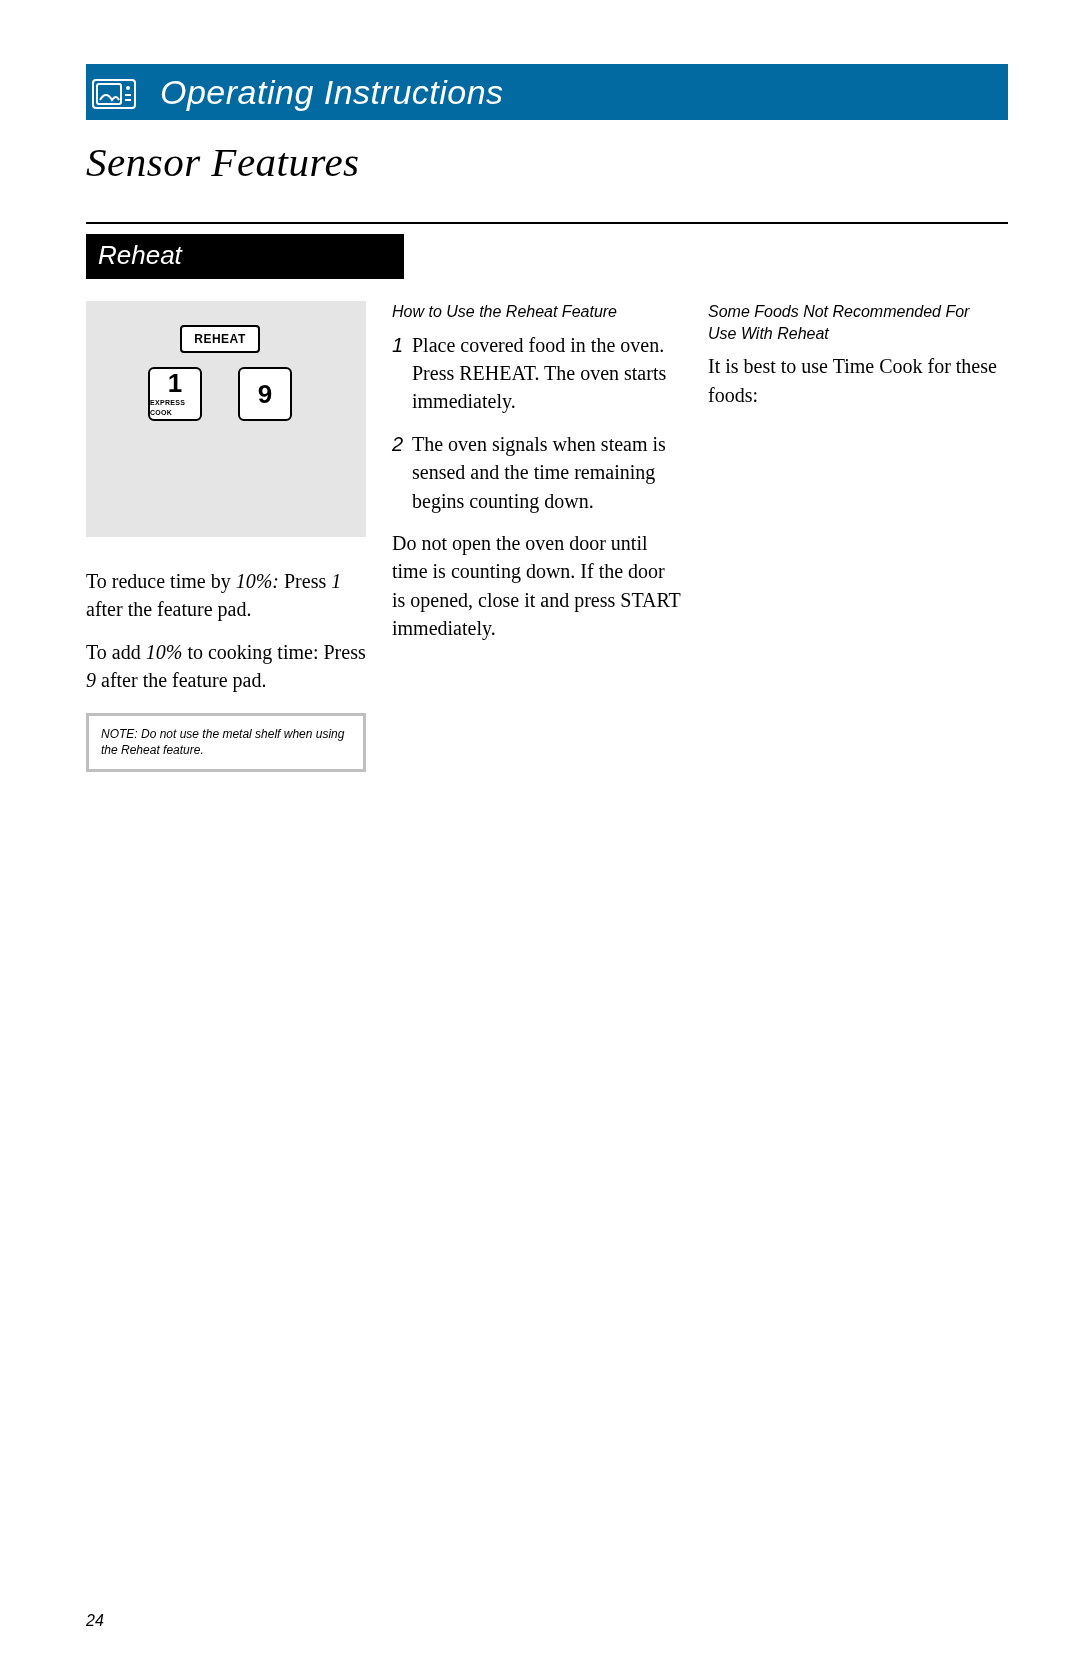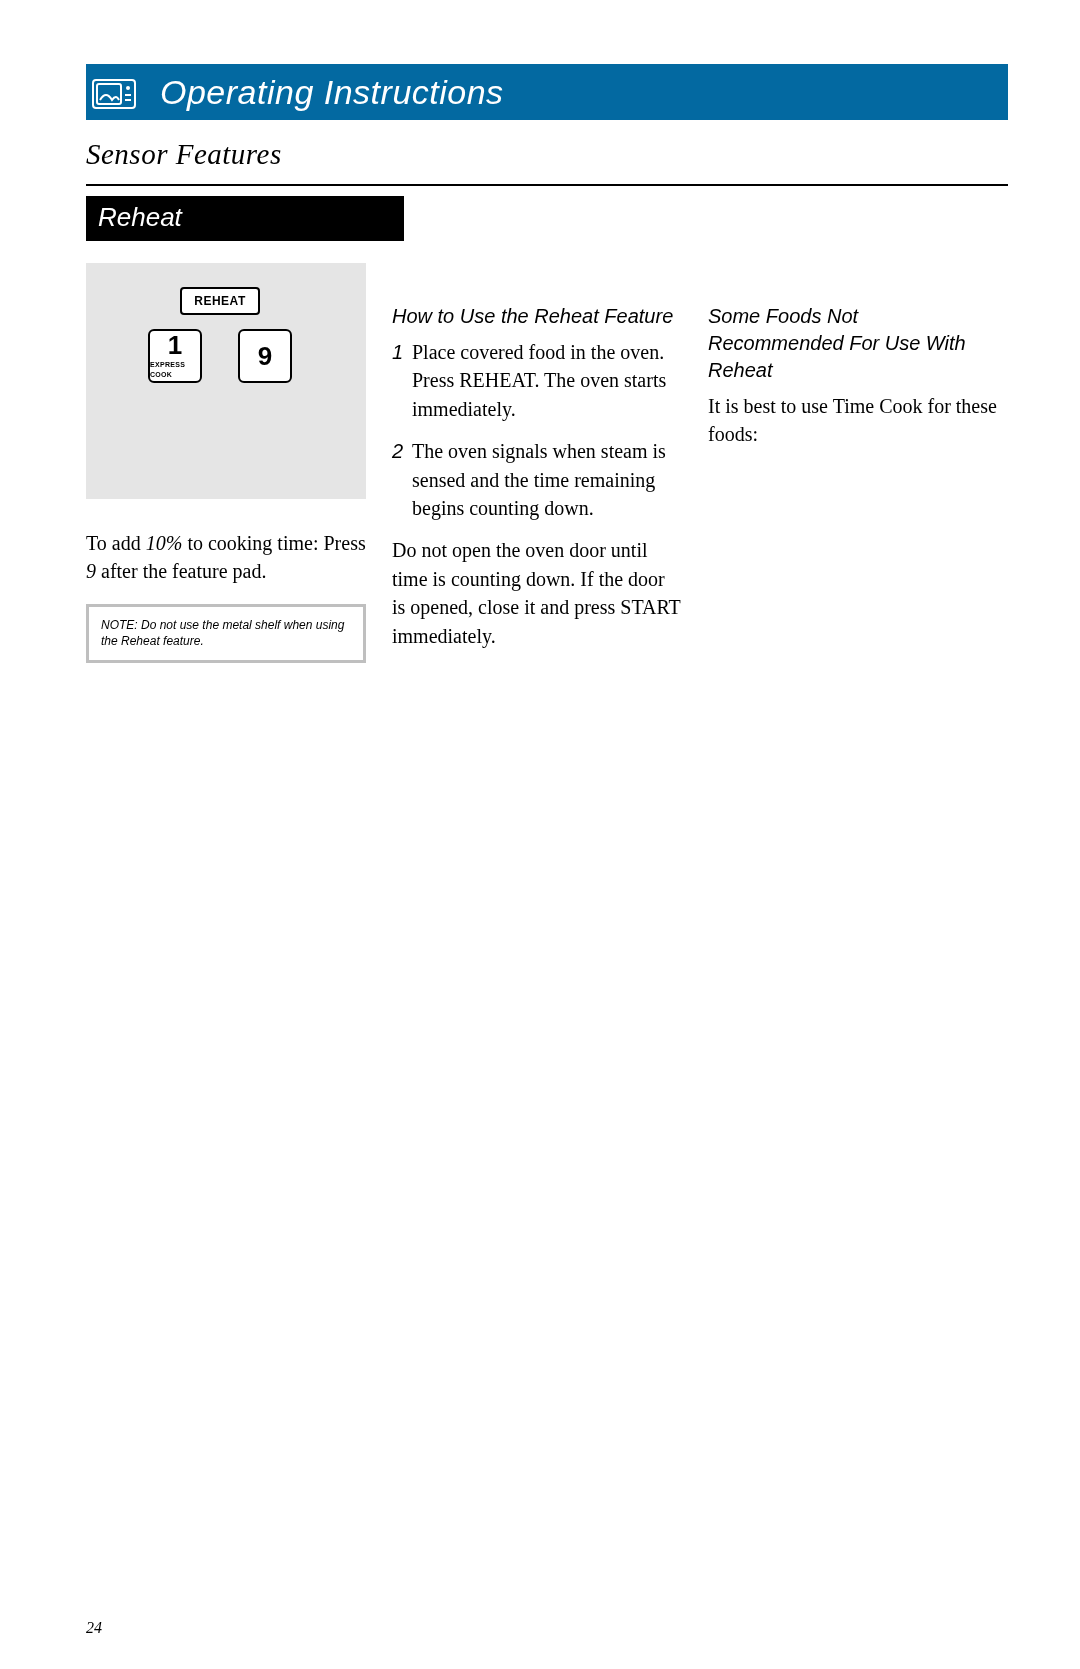--- a/index.html
+++ b/index.html
@@ -34,24 +34,24 @@
     font-family: Arial, Helvetica, sans-serif;
     font-style: italic;
     font-size: 34px;
     font-weight: 400;
     letter-spacing: 0.5px;
     padding-left: 18px;
   }
   .page-title {
     font-family: Georgia, 'Times New Roman', serif;
     font-style: italic;
-    font-size: 29px;
+    font-size: 41px;
     font-weight: 400;
     letter-spacing: 0.5px;
-    margin: 10px 0 13px 0;
+    margin: 10px 0 36px 0;
   }
   .rule {
     border: none;
     border-top: 2px solid #000;
     margin-bottom: 10px;
   }
   .section-bar {
     background: #000;
     color: #fff;
     font-family: Arial, Helvetica, sans-serif;
@@ -104,24 +104,23 @@
     align-items: center; justify-content: center;
     font-family: Arial, Helvetica, sans-serif;
   }
   .num-btn .big { font-size: 26px; font-weight: 900; line-height: 1; }
   .num-btn .small { font-size: 7px; font-weight: 900; letter-spacing: 0.3px; margin-top: 2px; }
 
   .subhead {
     font-family: Arial, Helvetica, sans-serif;
     font-style: italic;
     font-weight: 400;
-    font-size: 20px;
+    font-size: 16px;
     line-height: 1.35;
     margin-bottom: 8px;
-    margin-top: 40px;
   }
   .para { margin-bottom: 14px; }
   .ital { font-style: italic; }
   .num-label { font-family: Arial, Helvetica, sans-serif; font-style: italic; font-weight: 400; }
 
   .note-box {
     border: 3px solid #bfbfbf;
     padding: 10px 12px;
     font-family: Arial, Helvetica, sans-serif;
     font-style: italic;
@@ -135,22 +134,22 @@
   ol.steps li .n { font-family: Arial, Helvetica, sans-serif; font-style: italic; width: 20px; flex: 0 0 20px; }
   ol.steps li .t { flex: 1; }
 
   .bullets { list-style: none; padding: 0; margin-top: 6px; }
   .bullets li { position: relative; padding-left: 18px; margin-bottom: 14px; }
   .bullets li::before { content: "•"; position: absolute; left: 0; top: 0; font-size: 20px; }
 
   .pagenum {
     position: absolute;
     left: 86px;
-    bottom: 32px;
-    font-family: Liberation Serif, serif;
+    bottom: 39px;
+    font-family: Liberation Sans, sans-serif;
     font-style: italic;
     font-size: 16px;
   }
 </style>
 </head>
 <body>
 
 <div class="page">
 
   <div class="header-bar">
@@ -185,20 +184,23 @@
               <div class="small">EXPRESS COOK</div>
             </div>
             <div class="num-btn">
               <div class="big">9</div>
             </div>
           </div>
         </div>
       </div>
 
 
+      <p class="para">
+        <span>To reduce time by </span><span class="ital">10%:</span><span> Press </span><span class="ital">1</span><span> after the feature pad.</span>
+      </p>
 
       <p class="para">
         <span>To add </span><span class="ital">10%</span><span> to cooking time: Press </span><span class="ital">9</span><span> after the feature pad.</span>
       </p>
 
       <div class="note-box">NOTE: Do not use the metal shelf when using the Reheat feature.</div>
     </div>
 
     <div class="col col2">
       <div class="subhead">How to Use the Reheat Feature</div>

